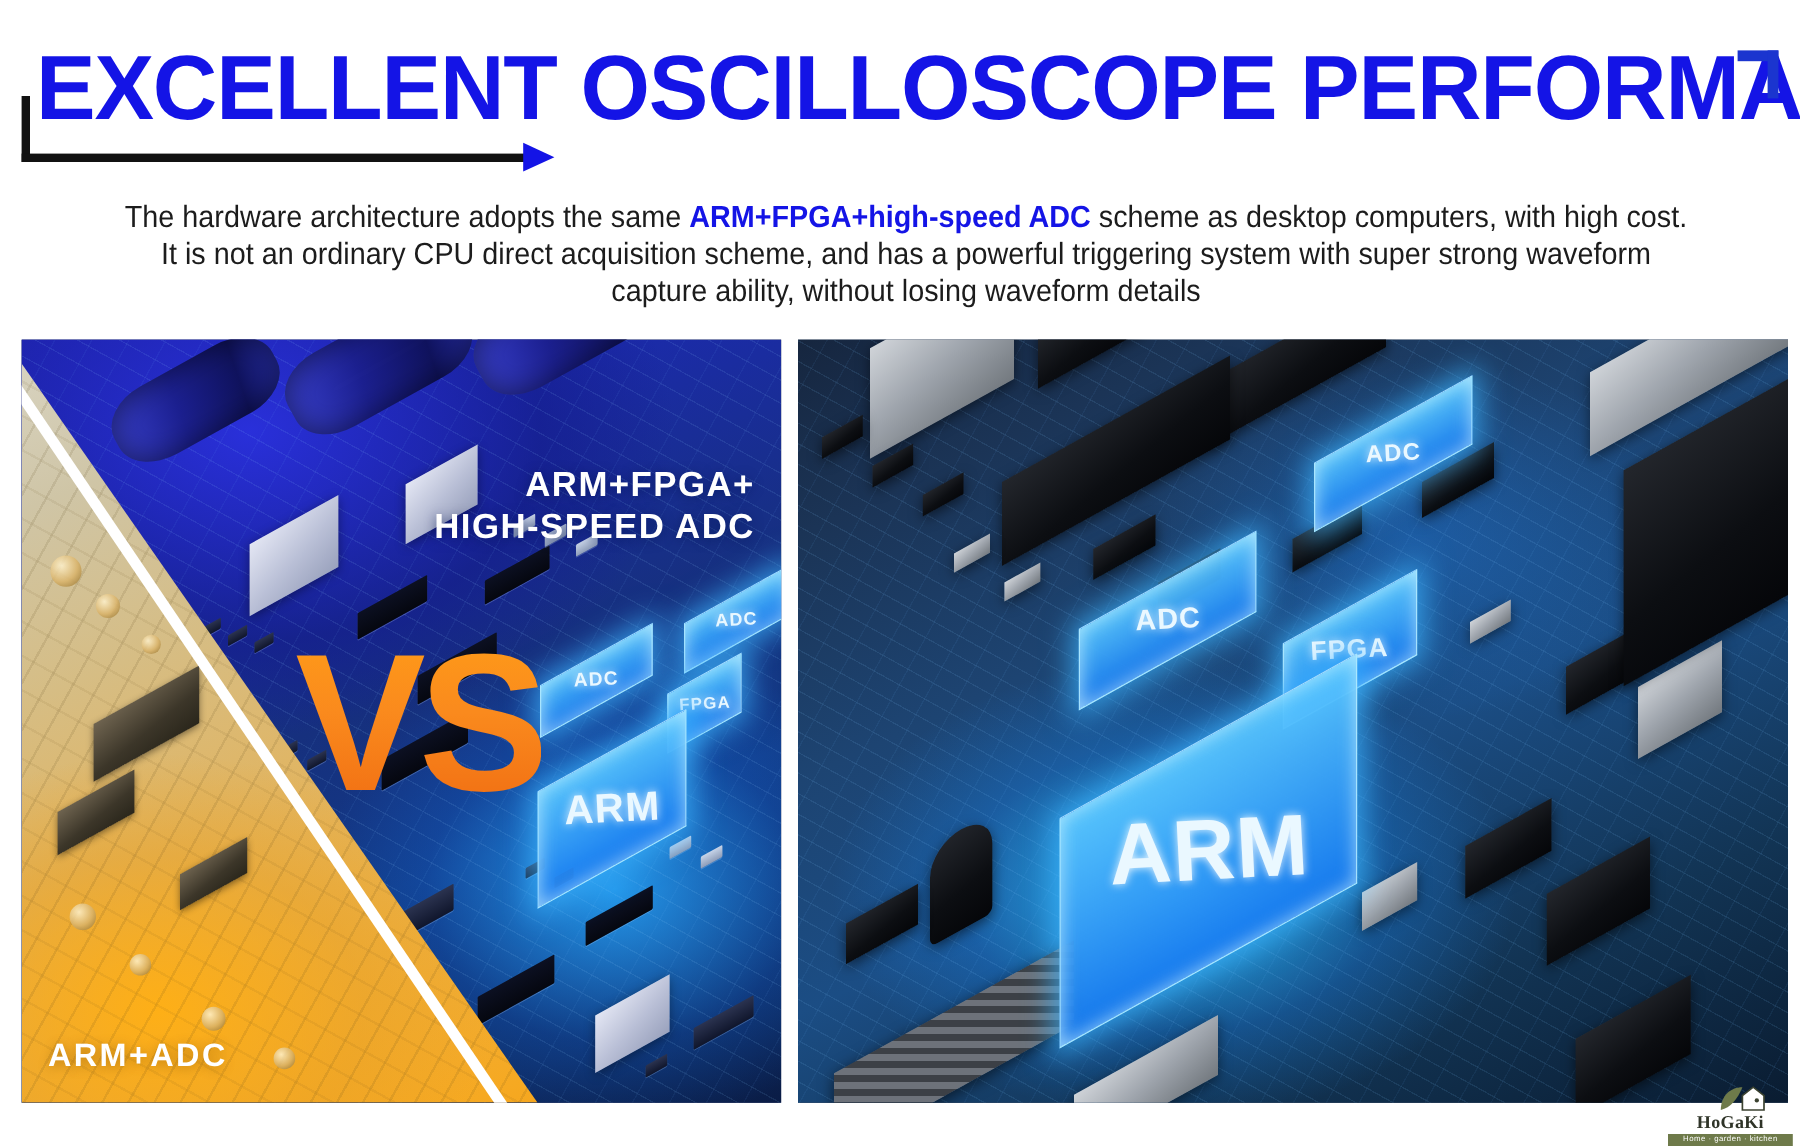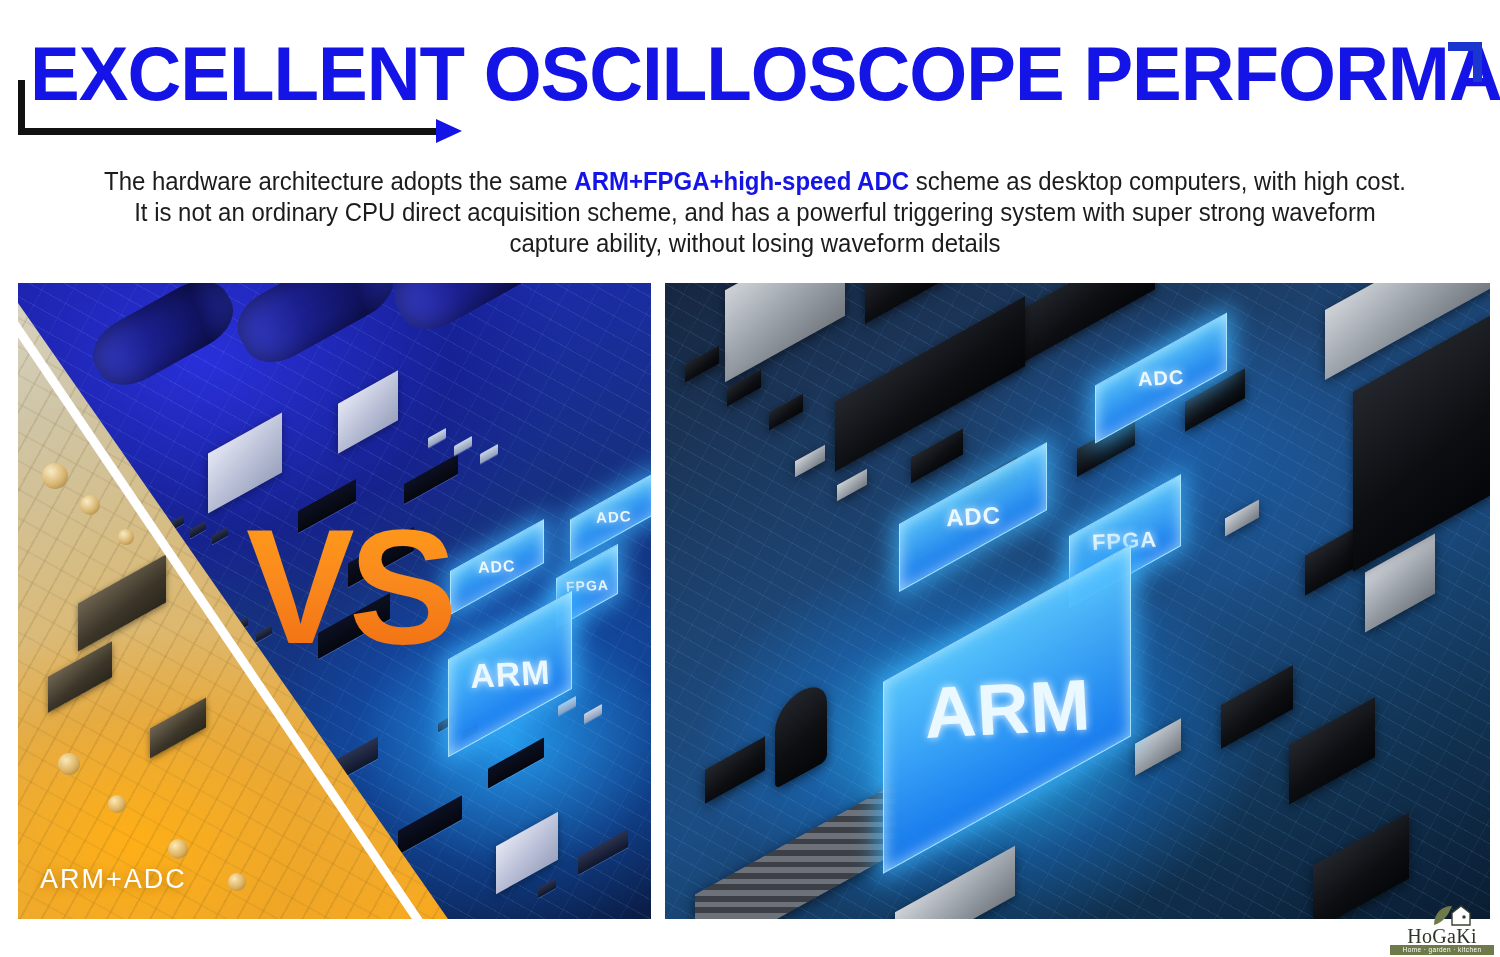--- a/index.html
+++ b/index.html
@@ -174,25 +174,25 @@
   #lbl-other{
     position:absolute;left:22px;bottom:70px;
     font-family:"Liberation Sans",sans-serif;
     font-weight:bold;font-size:37px;line-height:41px;color:#ffffff;
     letter-spacing:2px;
     text-shadow:0 2px 10px rgba(120,70,0,.45);
   }
   #lbl-armadc{
     position:absolute;left:22px;bottom:24px;
     font-family:"Liberation Sans",sans-serif;
-    font-weight:normal;font-size:27px;color:#ffffff;letter-spacing:2px;
+    font-weight:bold;font-size:27px;color:#ffffff;letter-spacing:2px;
     text-shadow:0 2px 10px rgba(120,70,0,.45);
   }
   #lbl-vs{
-    position:absolute;left:228px;top:222px;
+    position:absolute;left:228px;top:237px;
     font-family:"Liberation Sans",sans-serif;
     font-weight:bold;font-size:163px;line-height:1;
     letter-spacing:-6px;
     background:linear-gradient(180deg,#ff9d18 0%,#fa8a1d 45%,#f06c12 100%);
     -webkit-background-clip:text;background-clip:text;color:transparent;
     text-shadow:none;
     text-align:right;
   }
 
   
@@ -232,22 +232,22 @@
     background:repeating-linear-gradient(29deg,#6d727a 0 5px,#3c4046 5px 10px);
     box-shadow:0 3px 12px rgba(0,0,0,.6);
   }
 
   
   #watermark{position:absolute;right:6px;bottom:2px;width:104px;text-align:center;}
   #wm-leaf{
     position:relative;height:26px;
   }
   #wm-name{
-    font-family:"Liberation Serif",serif;font-weight:normal;
-    font-size:20px;color:#2f3428;letter-spacing:.3px;line-height:15px;
+    font-family:"Liberation Serif",serif;font-weight:bold;
+    font-size:15px;color:#2f3428;letter-spacing:.3px;line-height:15px;
   }
   #wm-tag{
     font-family:"Liberation Sans",sans-serif;
     font-size:6.5px;color:#ffffff;background:#6e7a4a;
     letter-spacing:.4px;line-height:10px;margin-top:1px;
   }
 </style>
 </head>
 <body>
 
@@ -333,20 +333,24 @@
       <div class="pad" style="left:210px;top:590px;width:18px;height:18px;"></div>
       <div class="sepchip" style="left:60px;top:296px;width:88px;height:48px;"></div>
       <div class="sepchip" style="left:30px;top:376px;width:64px;height:36px;"></div>
       <div class="sepchip" style="left:132px;top:430px;width:56px;height:30px;"></div>
     </div>
 
     <div id="divider">
       <div class="line"></div>
     </div>
 
+    <div id="lbl-arch">
+      <span>ARM+FPGA+</span><br>
+      <span>HIGH-SPEED ADC</span>
+    </div>
 
     <div id="lbl-vs">VS</div>
 
     <div id="lbl-armadc">ARM+ADC</div>
   </div>
 
   <div id="right-panel">
     <div class="pcb-blue2"></div>
     <div class="traces2"></div>
 

